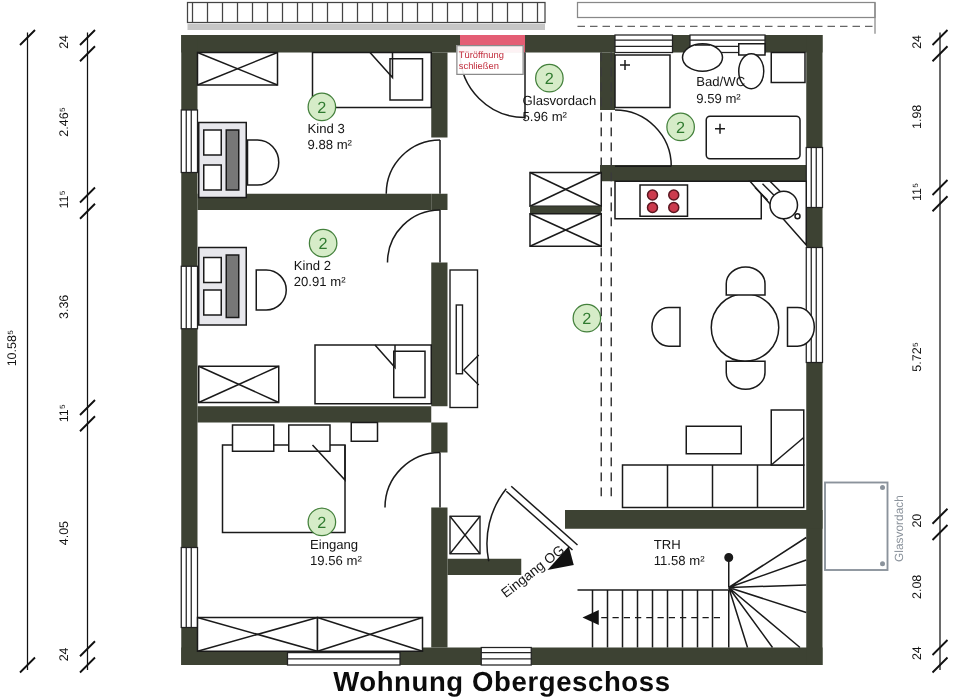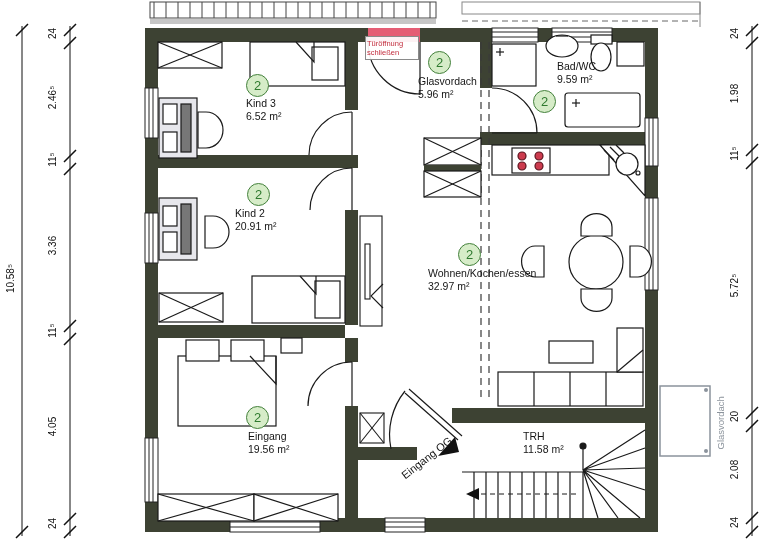--- a/index.html
+++ b/index.html
@@ -236,21 +236,21 @@
       <path d="M16 36L28 24M16 538L28 526"></path>
       <path d="M64 36L76 24M64 49L76 37M64 162L76 150M64 175L76 163M64 332L76 320M64 345L76 333M64 525L76 513M64 538L76 526"></path>
       <path d="M746 36L758 24M746 49L758 37M746 156L758 144M746 169L758 157M746 419L758 407M746 432L758 420M746 524L758 512M746 538L758 526"></path>
     </g>
   </g>
 </svg>
 
 <div class="marker" style="left:246px;top:74px">2</div>
 <div class="rlabel" style="left:246px;top:97px">
   <div>Kind 3</div>
-  <div>6.52 m²</div>
+  <div>9.88 m²</div>
 </div>
 
 <div class="marker" style="left:247px;top:183px">2</div>
 <div class="rlabel" style="left:235px;top:207px">
   <div>Kind 2</div>
   <div>20.91 m²</div>
 </div>
 
 <div class="marker" style="left:246px;top:406px">2</div>
 <div class="rlabel" style="left:248px;top:430px">
@@ -264,24 +264,20 @@
   <div>5.96 m²</div>
 </div>
 
 <div class="marker" style="left:533px;top:90px">2</div>
 <div class="rlabel" style="left:557px;top:60px">
   <div>Bad/WC</div>
   <div>9.59 m²</div>
 </div>
 
 <div class="marker" style="left:458px;top:243px">2</div>
-<div class="rlabel" style="left:428px;top:267px">
-  <div>Wohnen/Kochen/essen</div>
-  <div>32.97 m²</div>
-</div>
 
 <div class="rlabel" style="left:523px;top:430px">
   <div>TRH</div>
   <div>11.58 m²</div>
 </div>
 
 <div class="redbox">
   <div>Türöffnung</div>
   <div>schließen</div>
 </div>
@@ -299,14 +295,15 @@
 <div class="dim" style="left:24px;top:518px">24</div>
 
 <div class="dim" style="left:706px;top:28px">24</div>
 <div class="dim" style="left:706px;top:88px">1.98</div>
 <div class="dim" style="left:706px;top:148px">11⁵</div>
 <div class="dim" style="left:706px;top:280px">5.72⁵</div>
 <div class="dim" style="left:706px;top:411px">20</div>
 <div class="dim" style="left:706px;top:464px">2.08</div>
 <div class="dim" style="left:706px;top:517px">24</div>
 
+<div class="title">Wohnung Obergeschoss</div>
 
 </div>
 
 </body></html>

